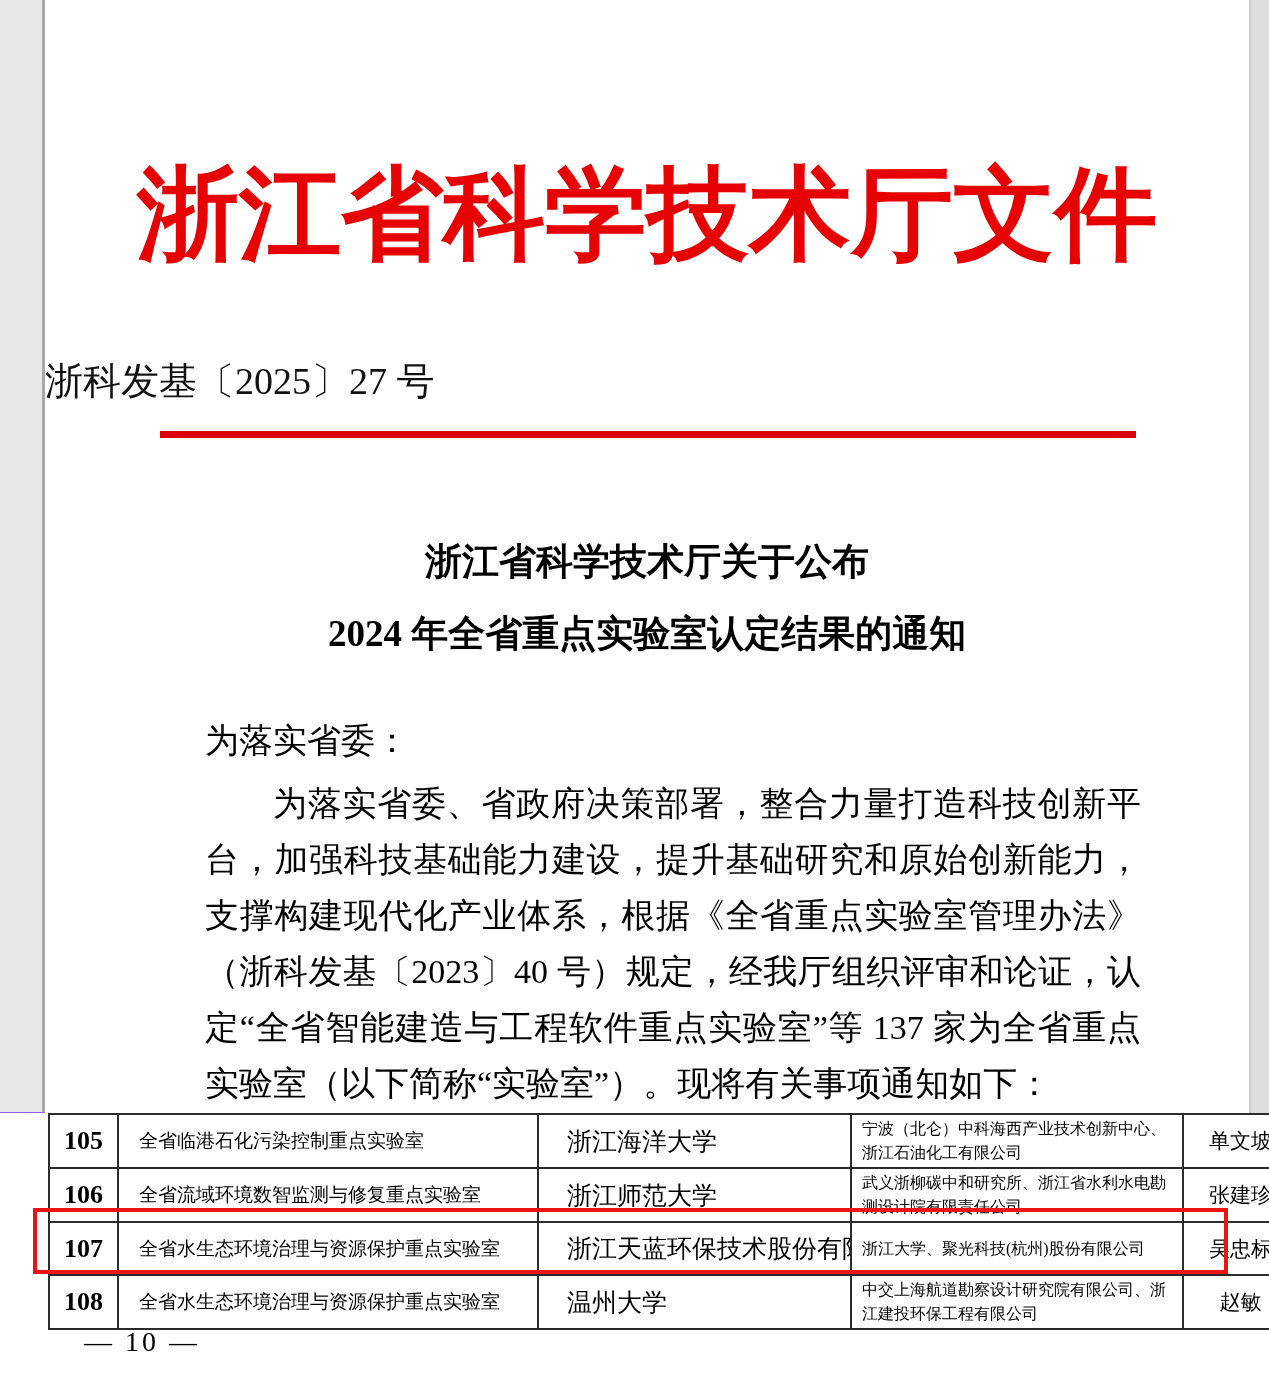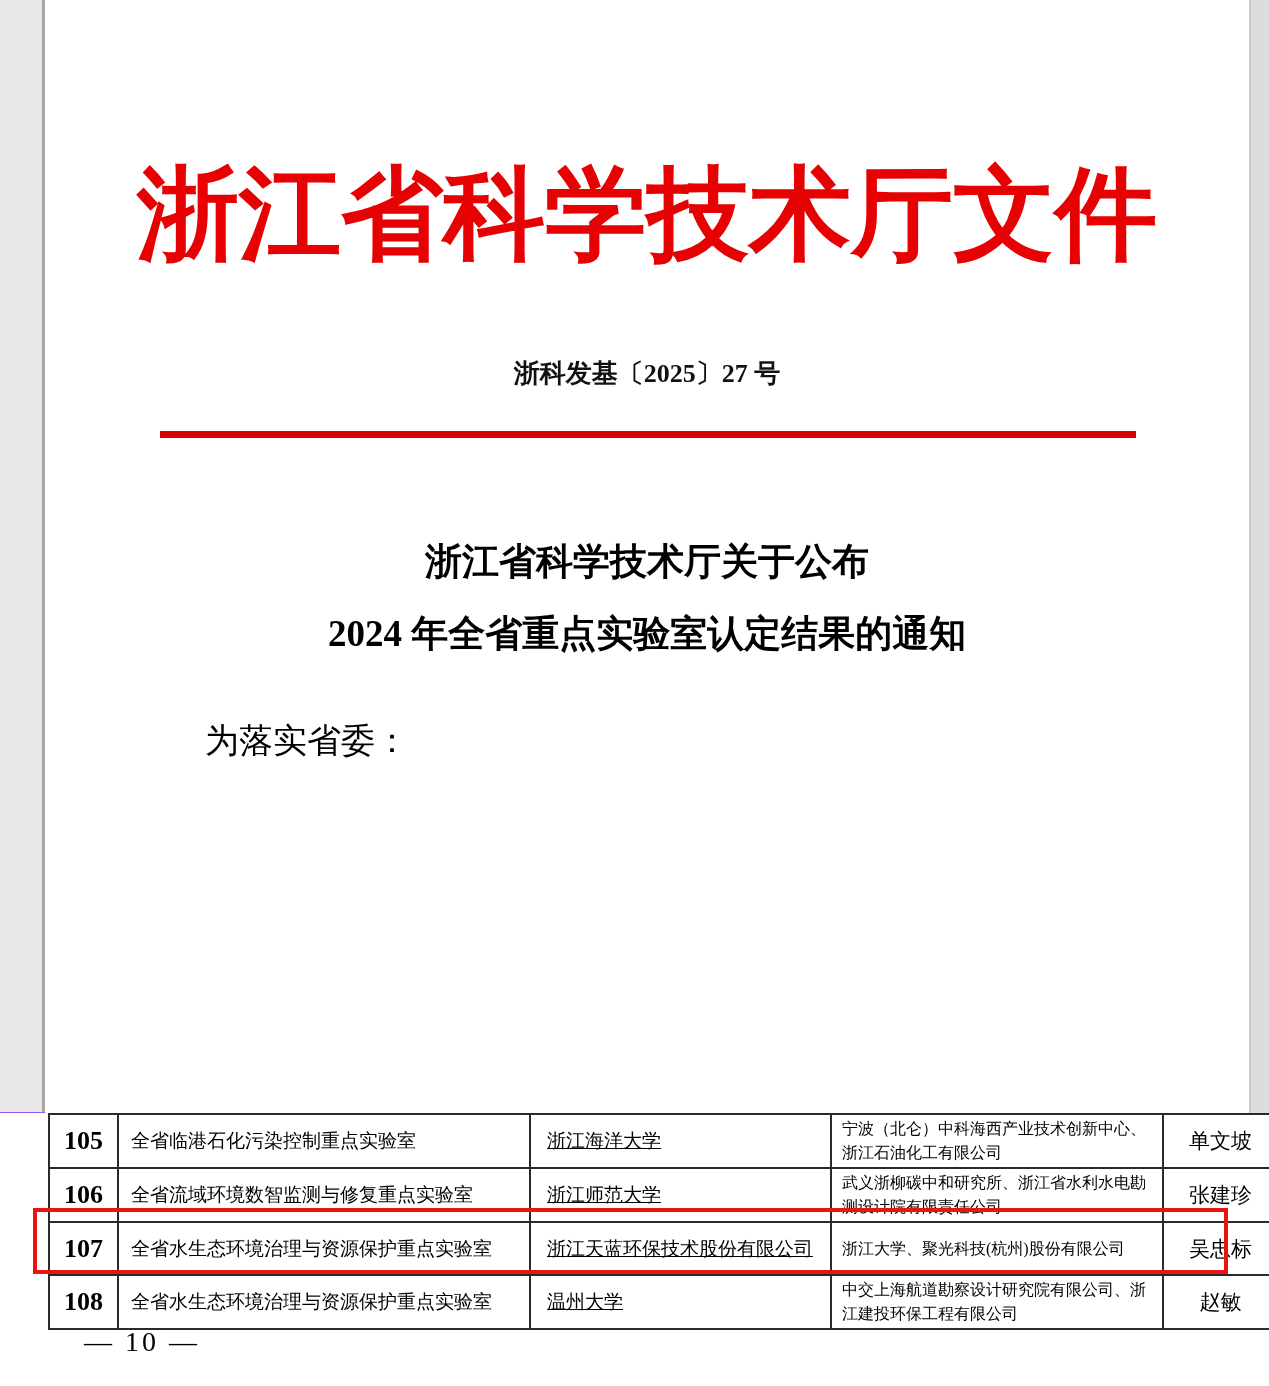--- a/index.html
+++ b/index.html
@@ -49,23 +49,22 @@
     font-weight: bold;
     color: var(--title-red, #e60202);
     letter-spacing: 0px;
     white-space: nowrap;
   }
 
   .doc-number {
     position: absolute;
     left: 0; top: 356px;
     width: 100%;
-    text-align: center;
-    font-size: 26px;
-    font-weight: bold;
+    font-size: 38px;
+    font-weight: normal;
     color: #111111;
   }
 
   .red-rule {
     position: absolute;
     left: 115px; top: 431px;
     width: 976px; height: 7px;
     background: var(--line-red, #dd0000);
   }
 
@@ -116,22 +115,22 @@
     width: 1169px;
     background: #ffffff;
   }
   table.lab-table td {
     border: 2px solid #2b2b2b;
     vertical-align: middle;
     color: #000000;
     overflow: hidden;
   }
   td.c-no    { width: 65px;  text-align: center; font-size: 26px; font-weight: bold; }
-  td.c-lab   { width: 397px; padding-left: 12px; font-size: 19px; white-space: nowrap; }
-  td.c-host  { width: 282px; padding-left: 16px; font-size: 19px; white-space: nowrap; text-decoration: underline; }
+  td.c-lab   { width: 397px; padding-left: 20px; font-size: 19px; white-space: nowrap; }
+  td.c-host  { width: 282px; padding-left: 28px; font-size: 25px; white-space: nowrap; }
   td.c-part  { width: 314px; padding: 2px 6px 2px 10px; font-size: 16px; line-height: 24px; }
   td.c-dir   { width: 111px; text-align: center; font-size: 21px; }
 
   tr.r105 { height: 52px; }
   tr.r106 { height: 50px; }
   tr.r107 { height: 53px; }
   tr.r108 { height: 52px; }
 
   .highlight-box {
     position: absolute;
@@ -160,20 +159,21 @@
 
   <div class="page">
     <h1 class="red-title">浙江省科学技术厅文件</h1>
     <div class="doc-number">浙科发基〔2025〕27 号</div>
     <div class="red-rule"></div>
     <div class="notice-title">
       <div>浙江省科学技术厅关于公布</div>
       <div>2024 年全省重点实验室认定结果的通知</div>
     </div>
     <div class="salutation">为落实省委：</div>
+    <p class="body-text">为落实省委、省政府决策部署，整合力量打造科技创新平台，加强科技基础能力建设，提升基础研究和原始创新能力，支撑构建现代化产业体系，根据《全省重点实验室管理办法》（浙科发基〔2023〕40 号）规定，经我厅组织评审和论证，认定“全省智能建造与工程软件重点实验室”等 137 家为全省重点实验室（以下简称“实验室”）。现将有关事项通知如下：</p>
   </div>
 
   <div class="table-section">
     <table class="lab-table">
       <tbody>
         <tr class="r105">
           <td class="c-no">105</td>
           <td class="c-lab">全省临港石化污染控制重点实验室</td>
           <td class="c-host">浙江海洋大学</td>
           <td class="c-part">宁波（北仑）中科海西产业技术创新中心、浙江石油化工有限公司</td>

